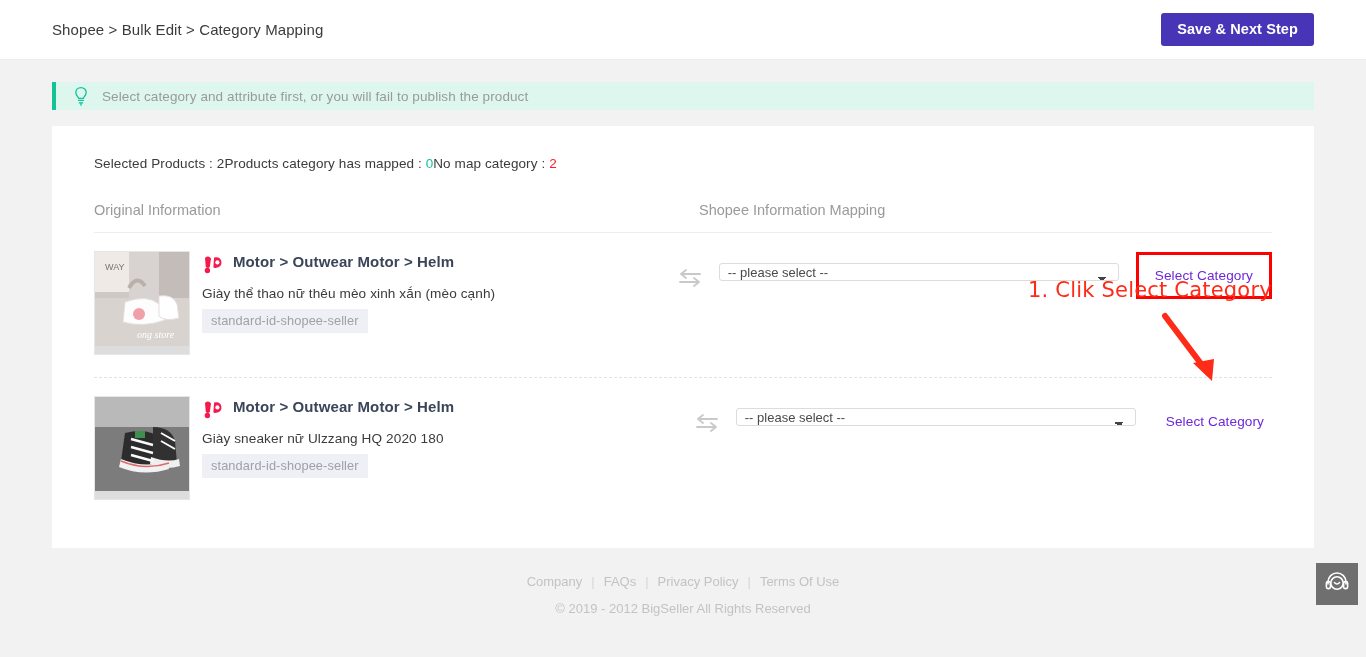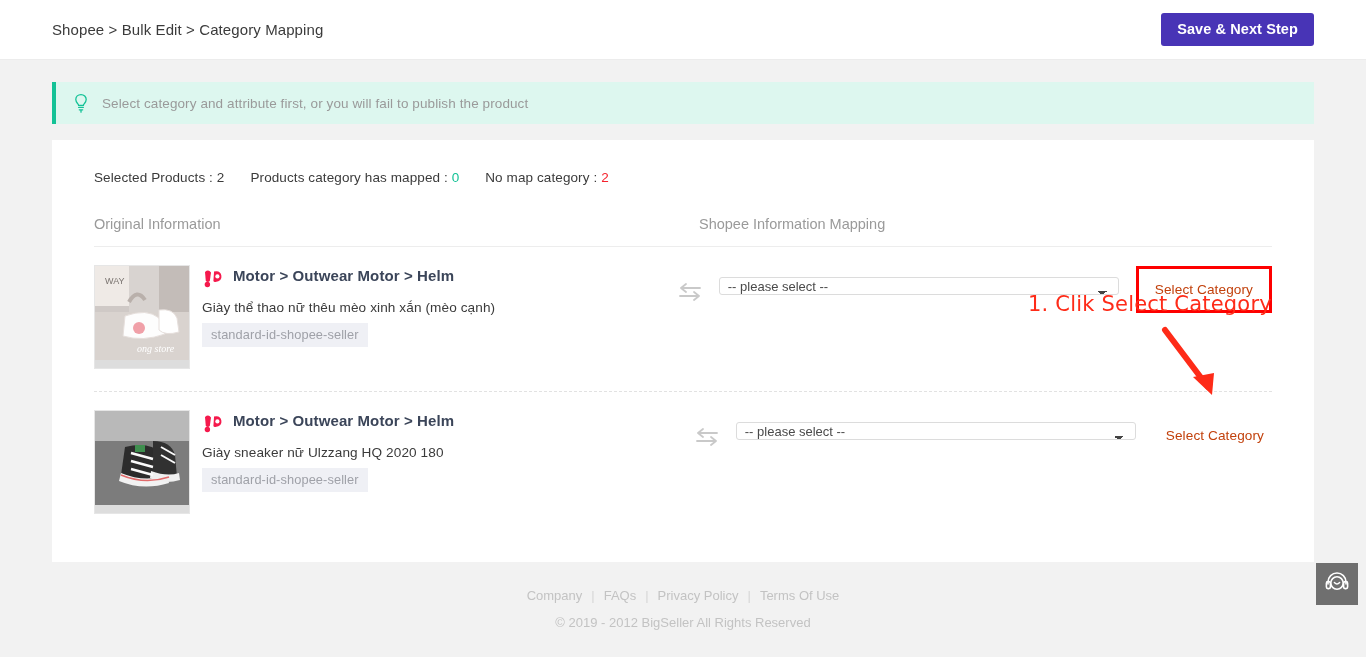--- a/index.html
+++ b/index.html
@@ -43,21 +43,21 @@
     cursor: pointer;
     line-height: 1;
     letter-spacing: .1px;
   }
 
   
   .alert {
     margin: 22px 52px 0 52px;
     background: #ddf7ef;
     border-left: 4px solid #13c296;
-    height: 42px;
+    height: 28px;
     display: flex;
     align-items: center;
     padding-left: 16px;
   }
   .alert-text {
     font-size: 13.5px;
     color: #9a9a9a;
     margin-left: 12px;
     letter-spacing: .1px;
   }
@@ -70,21 +70,20 @@
     padding: 22px 42px 26px 42px;
     min-height: 390px;
     position: relative;
   }
 
   .stats {
     display: flex;
     align-items: center;
     font-size: 13.5px;
     color: #3b3b3b;
-    gap: 26px;
     height: 30px;
     letter-spacing: .1px;
   }
   .stat .num-green { color: #13c296; }
   .stat .num-red { color: #f5222d; }
 
   .col-heads {
     display: flex;
     margin-top: 24px;
     padding-bottom: 14px;
@@ -160,21 +159,21 @@
       linear-gradient(45deg, transparent 50%, #444 50%),
       linear-gradient(135deg, #444 50%, transparent 50%);
     background-position:
       calc(100% - 16px) 13px,
       calc(100% - 11px) 13px;
     background-size: 5px 5px, 5px 5px;
     background-repeat: no-repeat;
   }
   .sel-link {
     margin-left: 22px;
-    color: #c2410c;
+    color: #6d28d9;
     font-size: 13.6px;
     text-decoration: none;
     padding: 6px 8px;
     letter-spacing: .1px;
     white-space: nowrap;
   }
   .sel-link.boxed {
     border: 3px solid #fe0000;
     padding: 13px 16px;
     margin-left: 17px;

